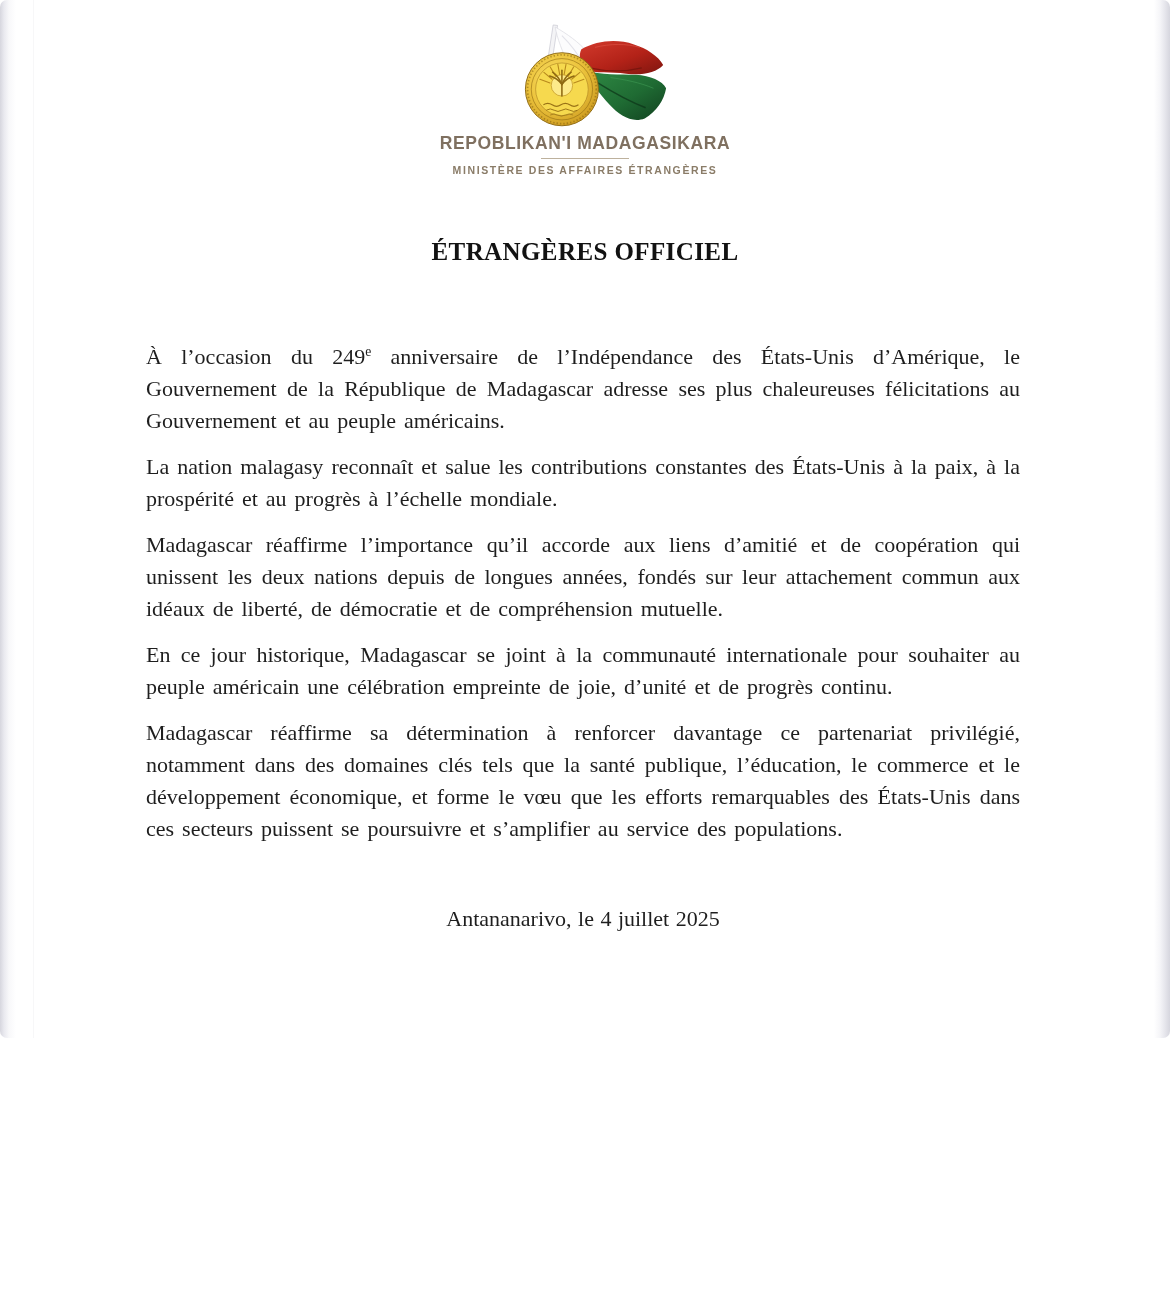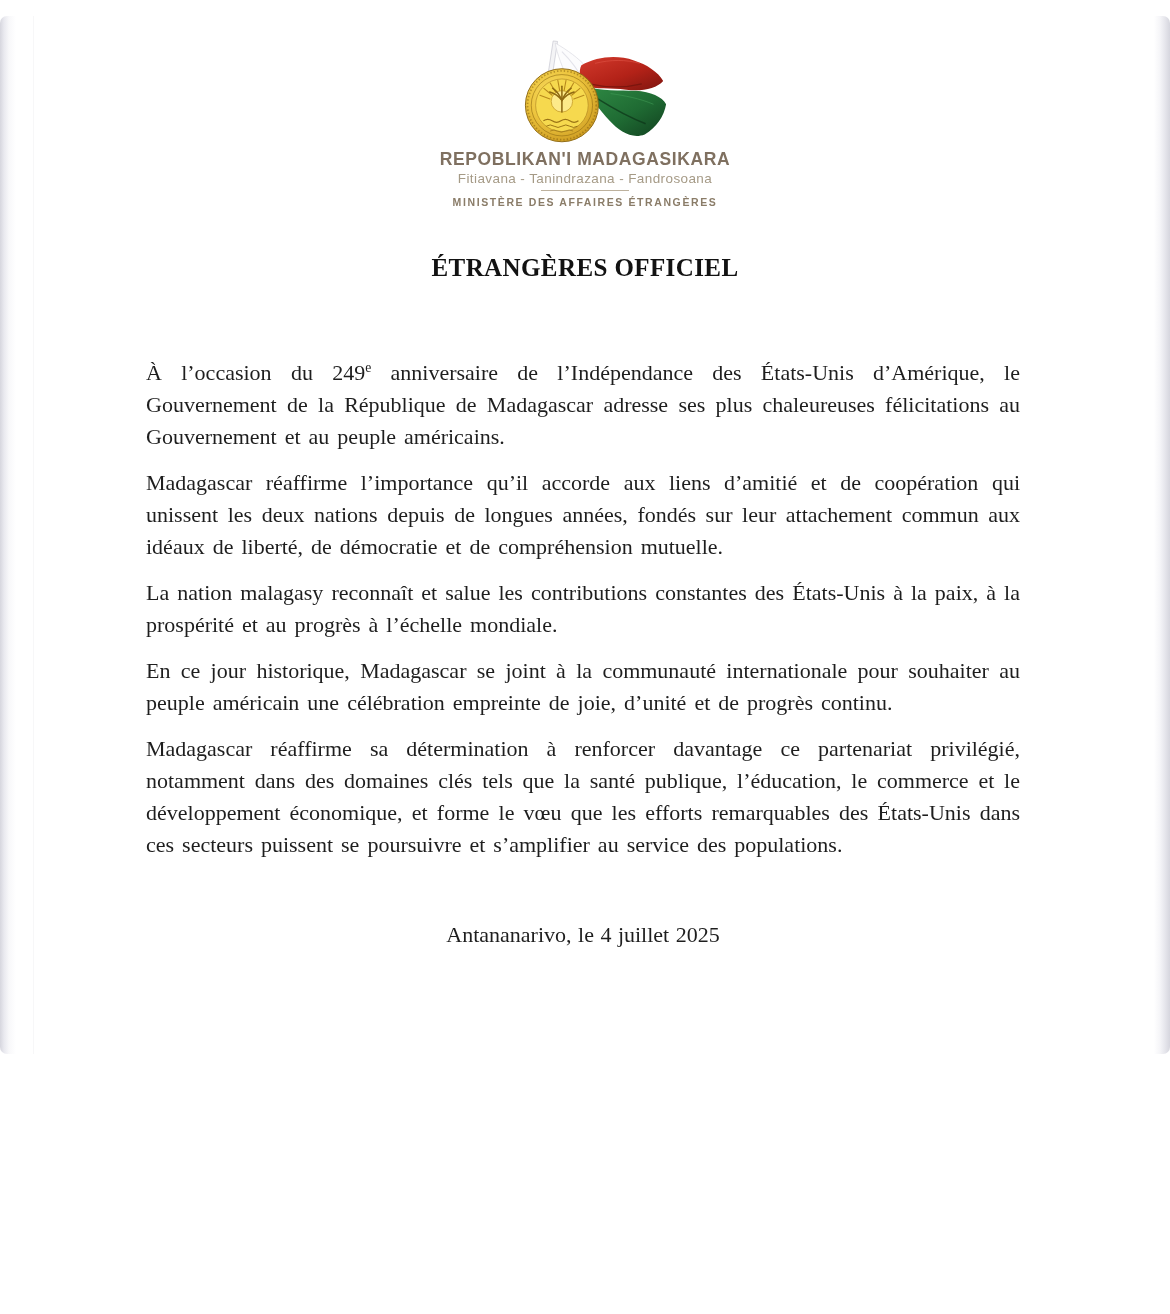--- a/index.html
+++ b/index.html
@@ -4,21 +4,21 @@
 <style>
   html, body {
     margin: 0;
     padding: 0;
     background: #ffffff;
   }
   .page {
     position: relative;
     width: 1170px;
     height: 1038px;
-    margin: 16px auto;
+    margin: 0 auto;
     background: #ffffff;
     overflow: hidden;
     font-family: "Liberation Serif", serif;
     border-radius: 7px;
   }
   
   .edge {
     position: absolute;
     top: 0;
     bottom: 0;
@@ -197,29 +197,28 @@
           </g>
 
           <path d="M21,83 q4.5,-3 9,0 q4.5,3 9,0 q4.5,-3 9,0 q4.5,3 9,0" fill="none" stroke="#9a7316" stroke-width="1.2"></path>
           <path d="M24,88.5 q4,-2.6 8,0 q4,2.6 8,0 q4,-2.6 8,0 q4,2.6 8,0" fill="none" stroke="#9a7316" stroke-width="1"></path>
           <path d="M28,93.5 q4,-2.4 7.5,0 q4,2.4 8,0 q4,-2.4 8,0" fill="none" stroke="#9a7316" stroke-width="0.9" opacity="0.85"></path>
         </g>
       </svg>
     </div>
 
     <div class="republic-name">REPOBLIKAN'I MADAGASIKARA</div>
-    <div class="motto">Fitiavana - Tanindrazana - Fandrosoana</div>
     <div class="motto-rule"></div>
     <div class="ministry">MINISTÈRE DES AFFAIRES ÉTRANGÈRES</div>
   </header>
 
   <h1 class="doc-title">ÉTRANGÈRES OFFICIEL</h1>
 
   <main class="doc-body">
     <p><span>À l’occasion du 249</span><sup>e</sup><span> anniversaire de l’Indépendance des États-Unis d’Amérique, le Gouvernement de la République de Madagascar adresse ses plus chaleureuses félicitations au Gouvernement et au peuple américains.</span></p>
+    <p>La nation malagasy reconnaît et salue les contributions constantes des États-Unis à la paix, à la prospérité et au progrès à l’échelle mondiale.</p>
     <p>Madagascar réaffirme l’importance qu’il accorde aux liens d’amitié et de coopération qui unissent les deux nations depuis de longues années, fondés sur leur attachement commun aux idéaux de liberté, de démocratie et de compréhension mutuelle.</p>
-    <p>La nation malagasy reconnaît et salue les contributions constantes des États-Unis à la paix, à la prospérité et au progrès à l’échelle mondiale.</p>
     <p>En ce jour historique, Madagascar se joint à la communauté internationale pour souhaiter au peuple américain une célébration empreinte de joie, d’unité et de progrès continu.</p>
     <p>Madagascar réaffirme sa détermination à renforcer davantage ce partenariat privilégié, notamment dans des domaines clés tels que la santé publique, l’éducation, le commerce et le développement économique, et forme le vœu que les efforts remarquables des États-Unis dans ces secteurs puissent se poursuivre et s’amplifier au service des populations.</p>
     <p class="dateline">Antananarivo, le 4 juillet 2025</p>
   </main>
 
 </div>
 
 </body></html>

